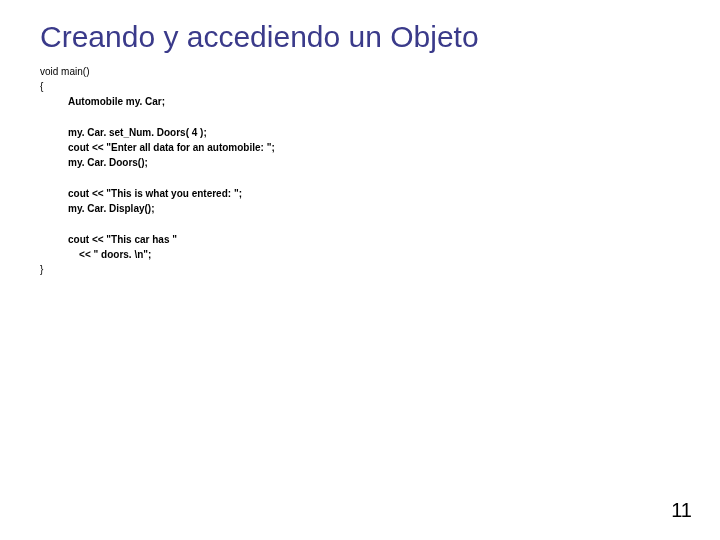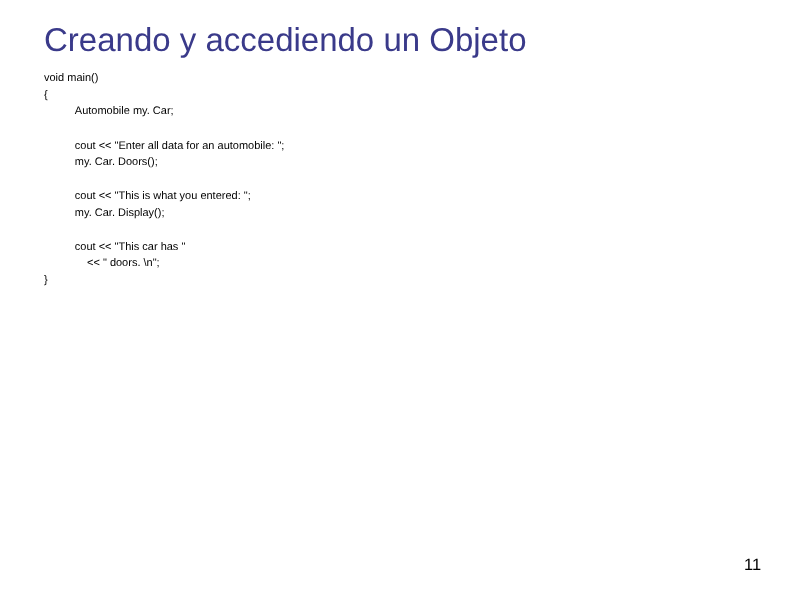--- a/index.html
+++ b/index.html
@@ -26,46 +26,48 @@
     font-weight: 400;
     margin: 0 0 10px 0;
   }
   .code {
     font-size: 10px;
     line-height: 1.5;
     color: #000000;
   }
   .codeblock {
     margin-left: 28px;
+    font-weight: bold;
   }
   .pageno {
     position: absolute;
     right: 28px;
     bottom: 18px;
-    font-size: 15px;
+    font-size: 20px;
     color: #000000;
   }
   .spacer {
     height: 16px;
   }
 </style>
 </head>
 <body>
 
 <div class="slide">
 
   <h1 class="title">Creando y accediendo un Objeto</h1>
 
   <div class="code">
     <div>void main()</div>
     <div>{</div>
 
     <div class="codeblock">
       <div>Automobile my. Car;</div>
       <div class="spacer"></div>
+      <div>my. Car. set_Num. Doors( 4 );</div>
       <div>cout &lt;&lt; "Enter all data for an automobile: ";</div>
       <div>my. Car. Doors();</div>
       <div class="spacer"></div>
       <div>cout &lt;&lt; "This is what you entered: ";</div>
       <div>my. Car. Display();</div>
       <div class="spacer"></div>
       <div>cout &lt;&lt; "This car has "</div>
       <div>&nbsp;&nbsp;&nbsp;&nbsp;&lt;&lt; " doors. \n";</div>
     </div>
 

